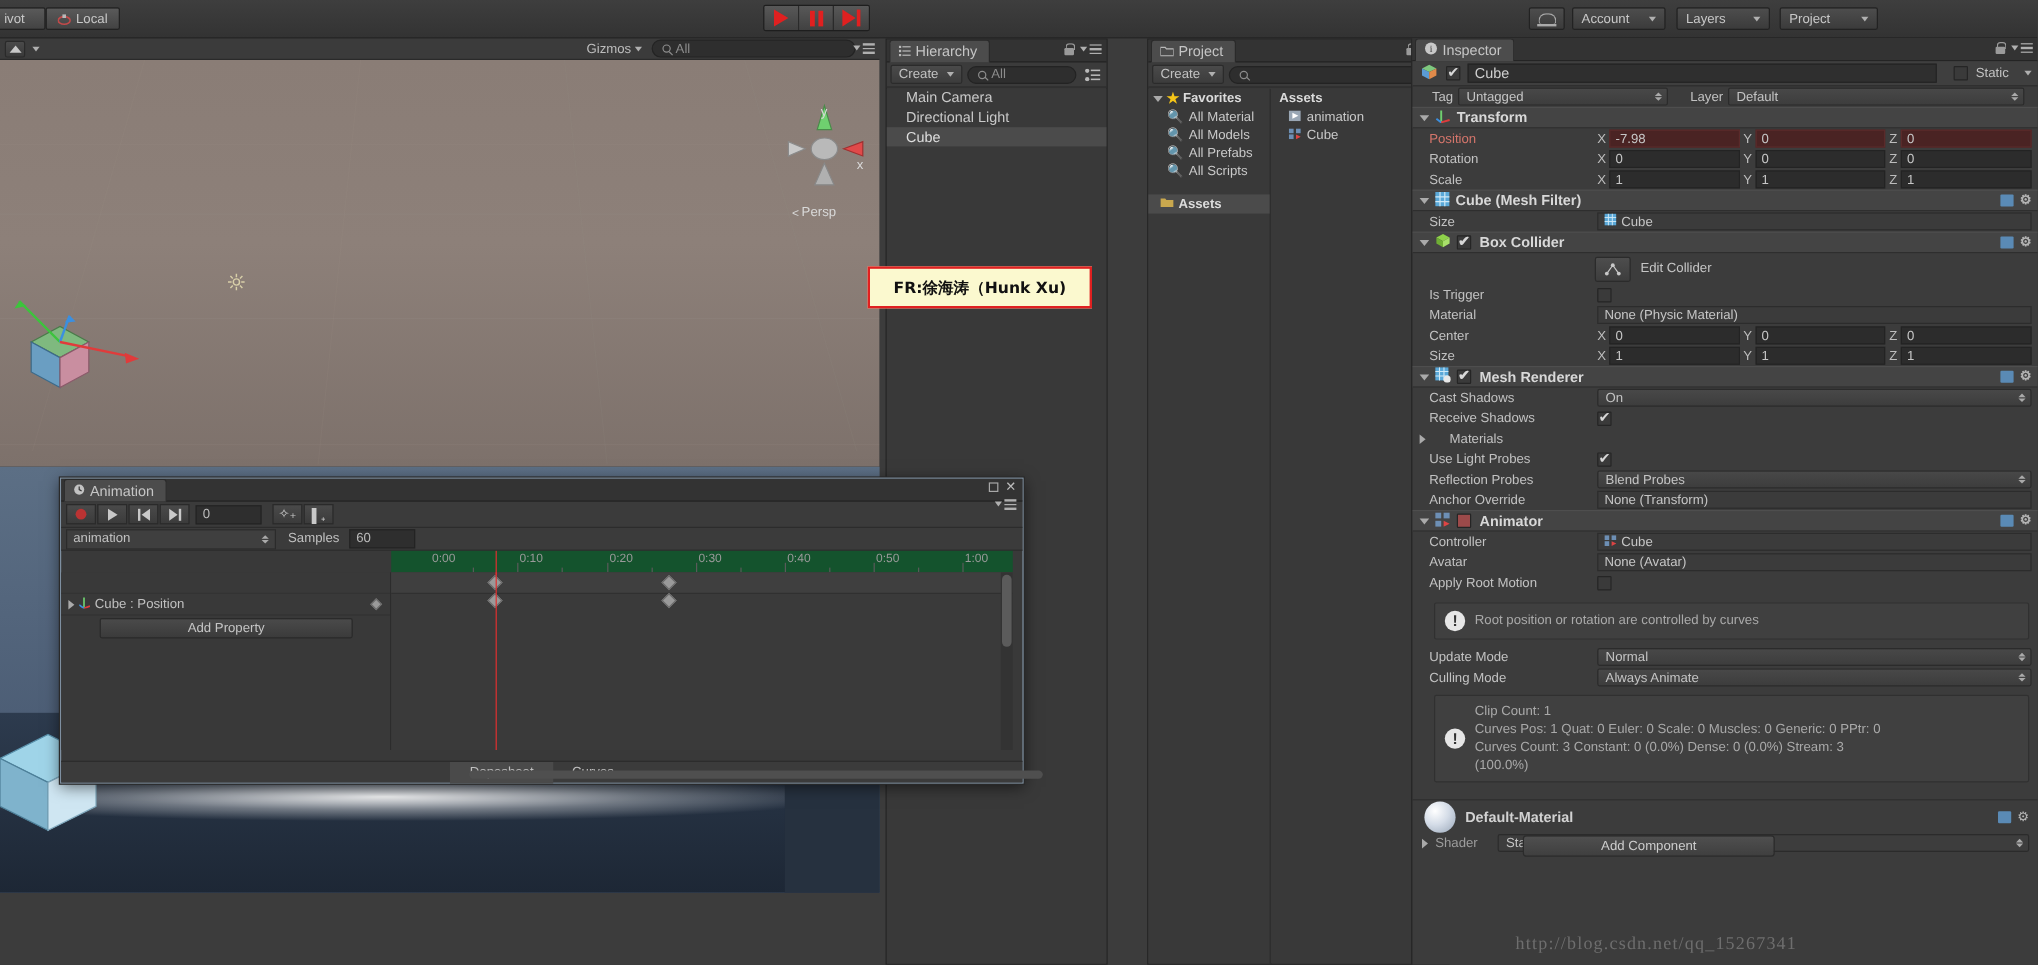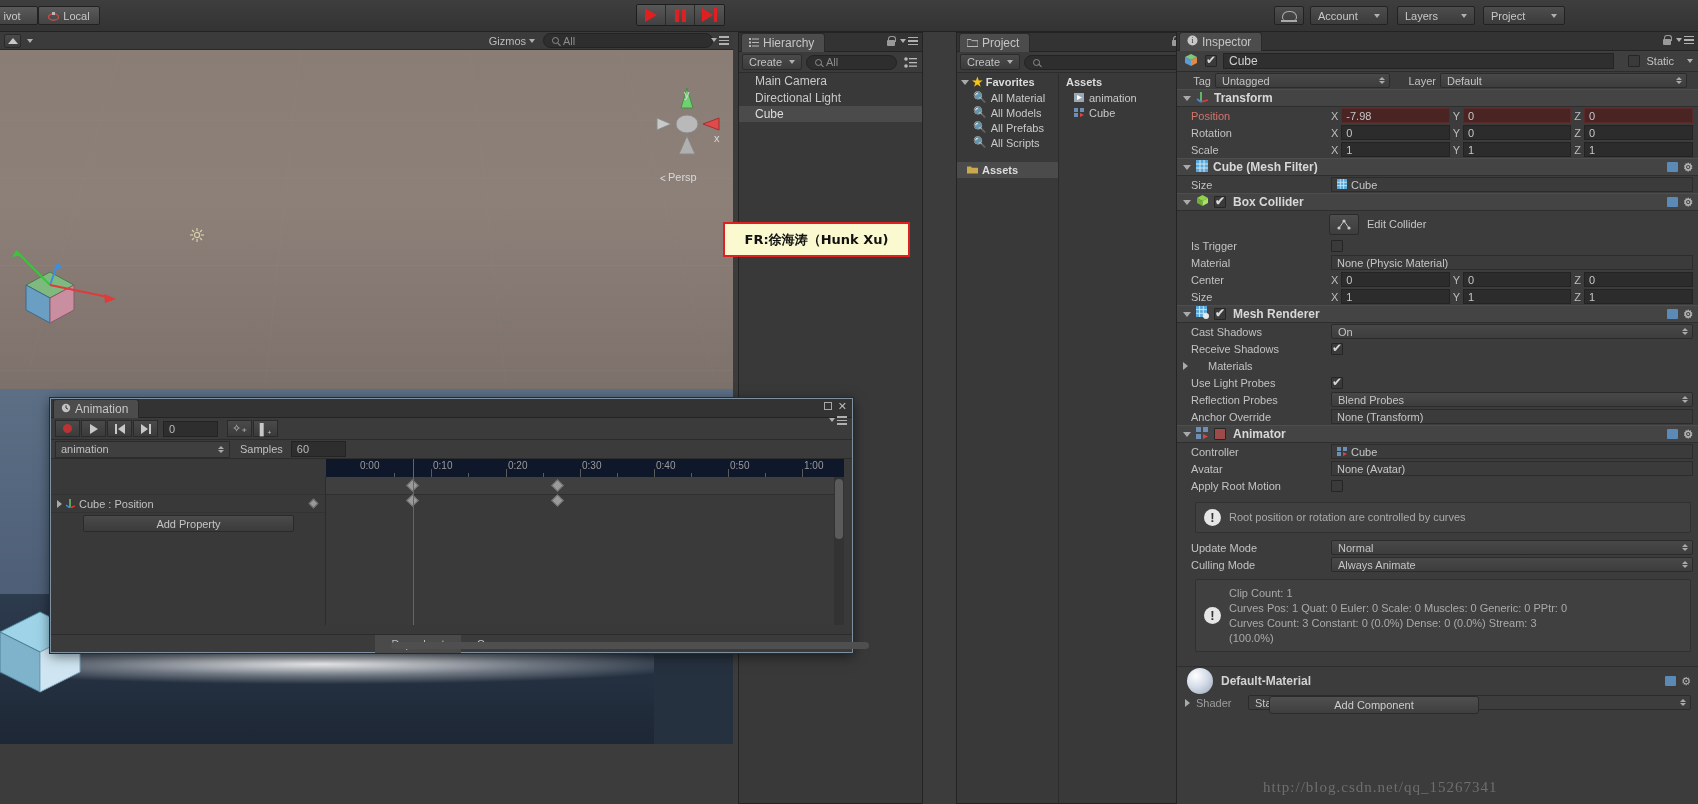--- a/index.html
+++ b/index.html
@@ -98,21 +98,21 @@
   
   #animation-window{position:absolute;left:50px;top:398px;width:803px;height:255px;background:#393939;border:1px solid #7e8fa0;box-shadow:0 0 0 1px #2a2a2a, 0 3px 12px rgba(0,0,0,.55);}
   .anim-tabbar{height:19px;background:#333;position:relative;border-bottom:1px solid #242424;}
   .anim-toolbar{height:22px;background:#3b3b3b;border-bottom:1px solid #2c2c2c;display:flex;align-items:center;padding-left:4px;gap:1px;}
   .atb{width:25px;height:17px;background:linear-gradient(#4a4a4a,#3b3b3b);border:1px solid #2a2a2a;display:flex;align-items:center;justify-content:center;}
   .rec-dot{width:9px;height:9px;border-radius:50%;background:#b33;}
   .frame-in{width:55px;height:16px;background:#2e2e2e;border:1px solid #232323;color:#bbb;font-size:11px;display:flex;align-items:center;padding-left:5px;margin-left:4px;}
   .anim-row2{height:19px;background:#3b3b3b;border-bottom:1px solid #2c2c2c;display:flex;align-items:center;}
   .clip-sel{width:175px;height:17px;background:#3f3f3f;border:1px solid #2b2b2b;display:flex;align-items:center;justify-content:space-between;padding:0 5px;font-size:11px;color:#c0c0c0;margin-left:4px;}
   .samples-in{width:55px;height:16px;background:#2e2e2e;border:1px solid #232323;color:#bbb;font-size:11px;display:flex;align-items:center;padding-left:5px;}
-  .timeline-ruler{position:absolute;left:275px;top:60px;width:518px;height:18px;background:#0f172a;}
+  .timeline-ruler{position:absolute;left:275px;top:60px;width:518px;height:18px;background:#14532d;}
   .tick-lbl{position:absolute;top:1px;font-size:10px;color:#9a9a9a;}
   .tick{position:absolute;bottom:0;width:1px;background:#5a5a5a;}
   .anim-props{position:absolute;left:0;top:78px;width:275px;height:148px;background:#393939;border-right:1px solid #2c2c2c;}
   .prop-row{height:18px;display:flex;align-items:center;gap:4px;padding-left:6px;font-size:11px;color:#c0c0c0;border-bottom:1px solid #333;text-align:center;}
   .addprop{position:absolute;left:32px;top:38px;width:211px;height:17px;background:linear-gradient(#4a4a4a,#3b3b3b);border:1px solid #2a2a2a;border-radius:2px;display:flex;align-items:center;justify-content:center;font-size:11px;color:#c5c5c5;}
   .dope-area{position:absolute;left:275px;top:78px;width:518px;height:148px;background:#3a3a3a;}
   .key-diamond{position:absolute;width:9px;height:9px;background:#9a9a9a;border:1px solid #6a6a6a;transform:rotate(45deg);}
   .playhead{position:absolute;width:1px;background:#e03030;}
   .anim-bottom{position:absolute;left:0;bottom:0;width:801px;height:18px;background:#3b3b3b;border-top:1px solid #2c2c2c;display:flex;align-items:center;}
   .dtab{height:18px;padding:0 16px;display:flex;align-items:center;font-size:11px;color:#c0c0c0;}

